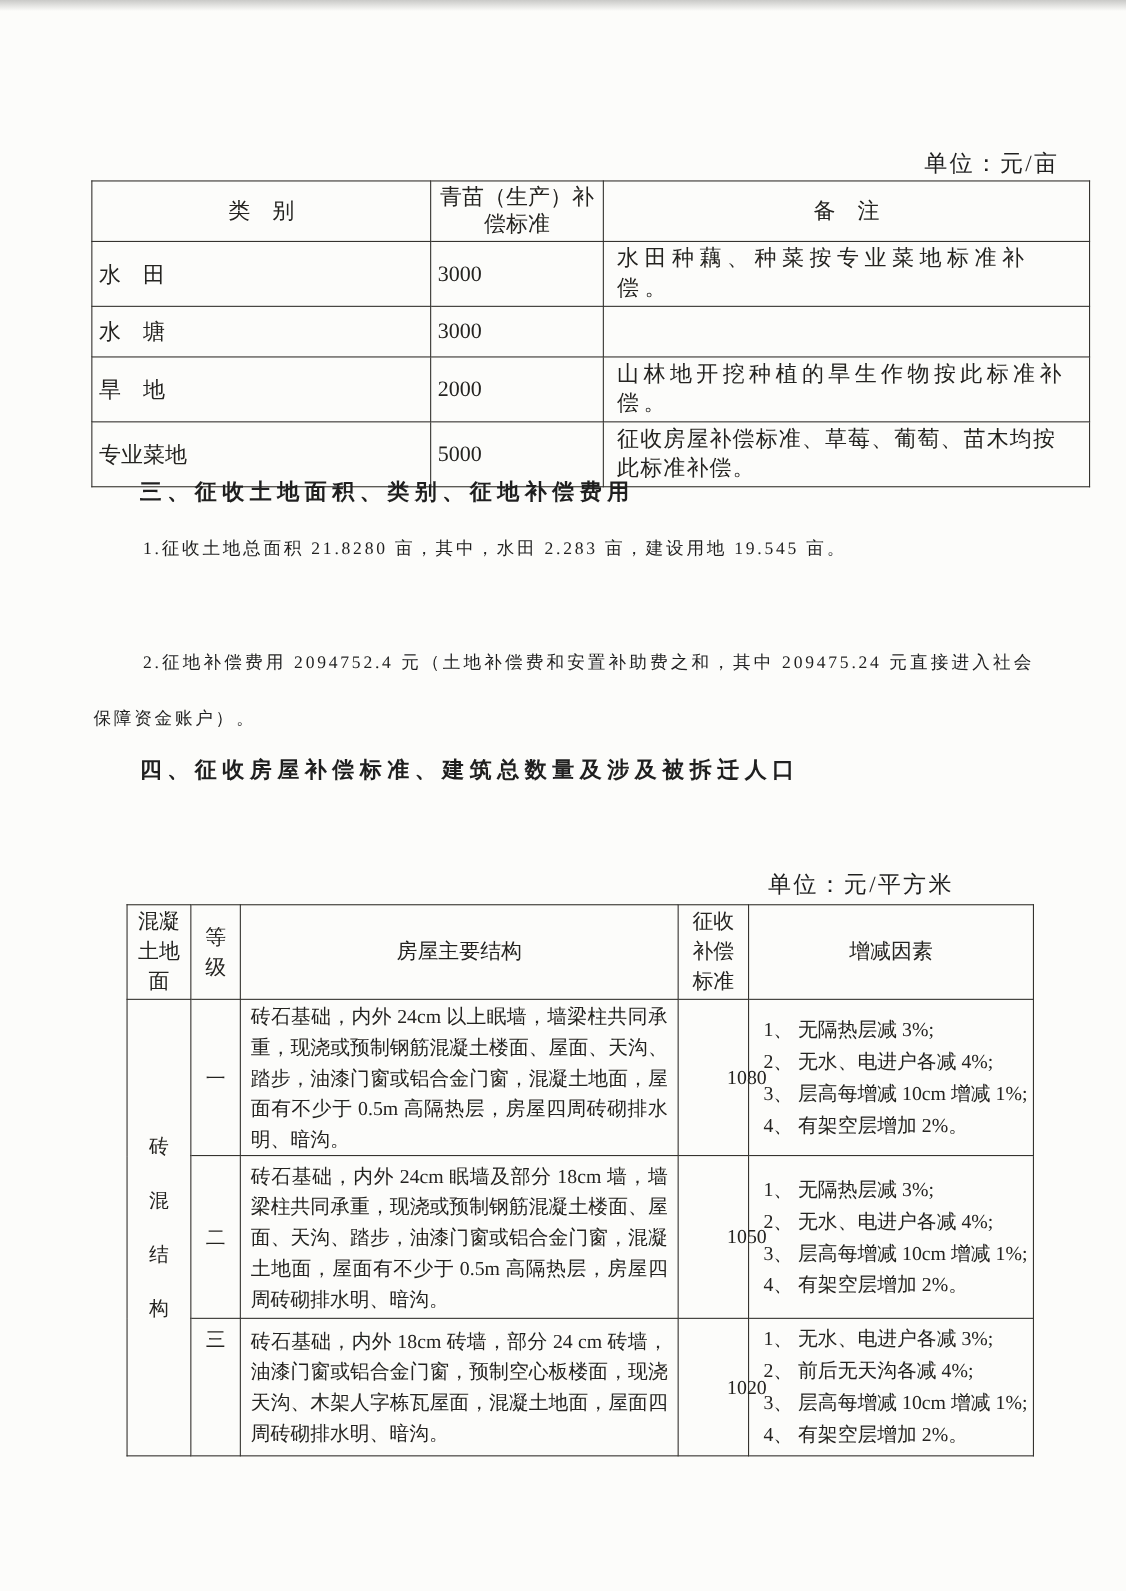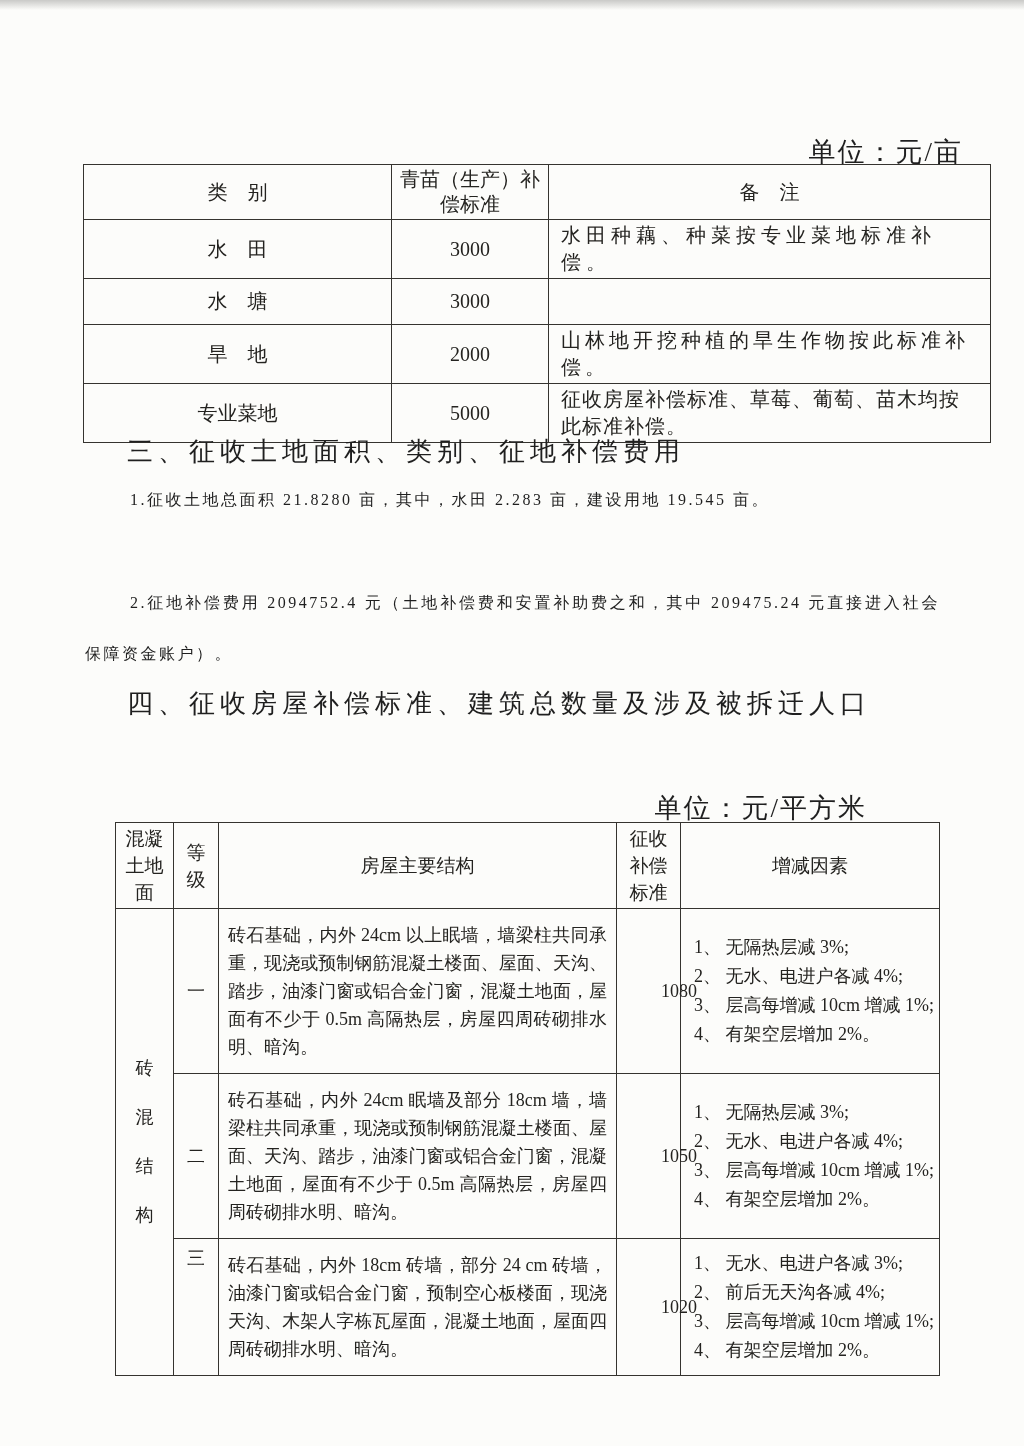--- a/index.html
+++ b/index.html
@@ -12,21 +12,21 @@
     color: #1f1f1f;
     font-family: "Liberation Serif", "DejaVu Serif", serif;
     overflow: hidden;
   }
   .scan-edge {
     position: absolute; top: 0; left: 0; right: 0; height: 10px;
     background: linear-gradient(180deg, rgba(160,160,158,.55), rgba(160,160,158,0));
   }
   .unit-label {
     position: absolute;
-    font-size: 27px;
+    font-size: 21px;
     letter-spacing: 2px;
     white-space: nowrap;
   }
   .unit1 { top: 134px; right: 61px; }
   .unit2 { top: 790px; right: 157px; }
 
   table {
     position: absolute;
     border-collapse: collapse;
     table-layout: fixed;
@@ -34,34 +34,34 @@
   td, th {
     border: 1px solid #35332f;
     font-weight: normal;
     font-size: 20px;
     padding: 2px 6px;
     color: #242320;
   }
   
   .t1 { top: 164px; left: 83px; width: 907px; }
   .t1 th { text-align: center; line-height: 25px; }
-  .t1 .cat, .t1 .std { text-align: center; }
+  .t1 .cat, .t1 .std { text-align: left; }
   .t1 .note { text-align: left; padding: 2px 12px; line-height: 27px; }
   .ls5 { letter-spacing: 5px; margin-left: 42px; }
   .ls4 { letter-spacing: 4px; }
   .ls1 { letter-spacing: 1px; }
 
   
   .heading {
     position: absolute;
     left: 127px;
     width: 830px;
     margin: 0;
-    font-size: 26px;
-    font-weight: normal;
+    font-size: 20px;
+    font-weight: bold;
     letter-spacing: 5px;
     white-space: nowrap;
   }
   .h3 { top: 434px; }
   .h4 { top: 686px; }
   .para {
     position: absolute;
     left: 85px;
     width: 855px;
     margin: 0;
@@ -93,21 +93,21 @@
     white-space: pre-line;
     line-height: 49px;
     font-size: 19px;
     vertical-align: middle;
   }
   .grade { text-align: center; vertical-align: middle; }
   .grade.top { vertical-align: top; padding-top: 7px; }
   .structure {
     text-align: justify;
     line-height: 28px;
-    padding: 12px 9px;
+    padding: 0 9px;
     vertical-align: middle;
   }
   .std2 { text-align: center; vertical-align: middle; padding-left: 44px; }
   .factors {
     white-space: pre-line;
     line-height: 29px;
     padding: 4px 4px 4px 13px;
     vertical-align: middle;
     border-radius: 11px;
   }

